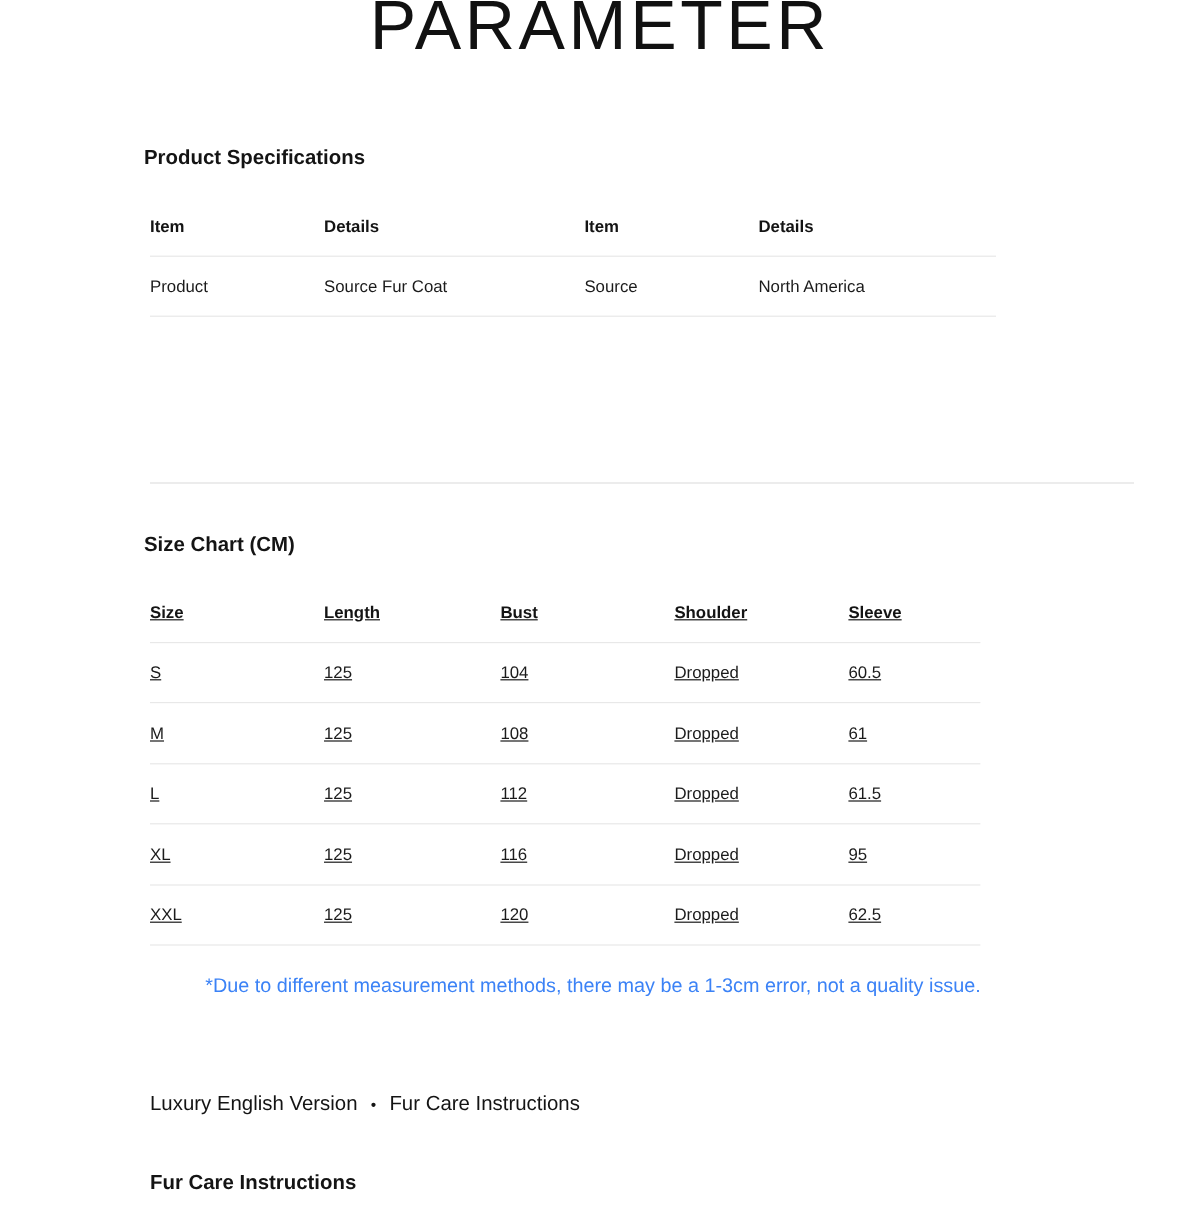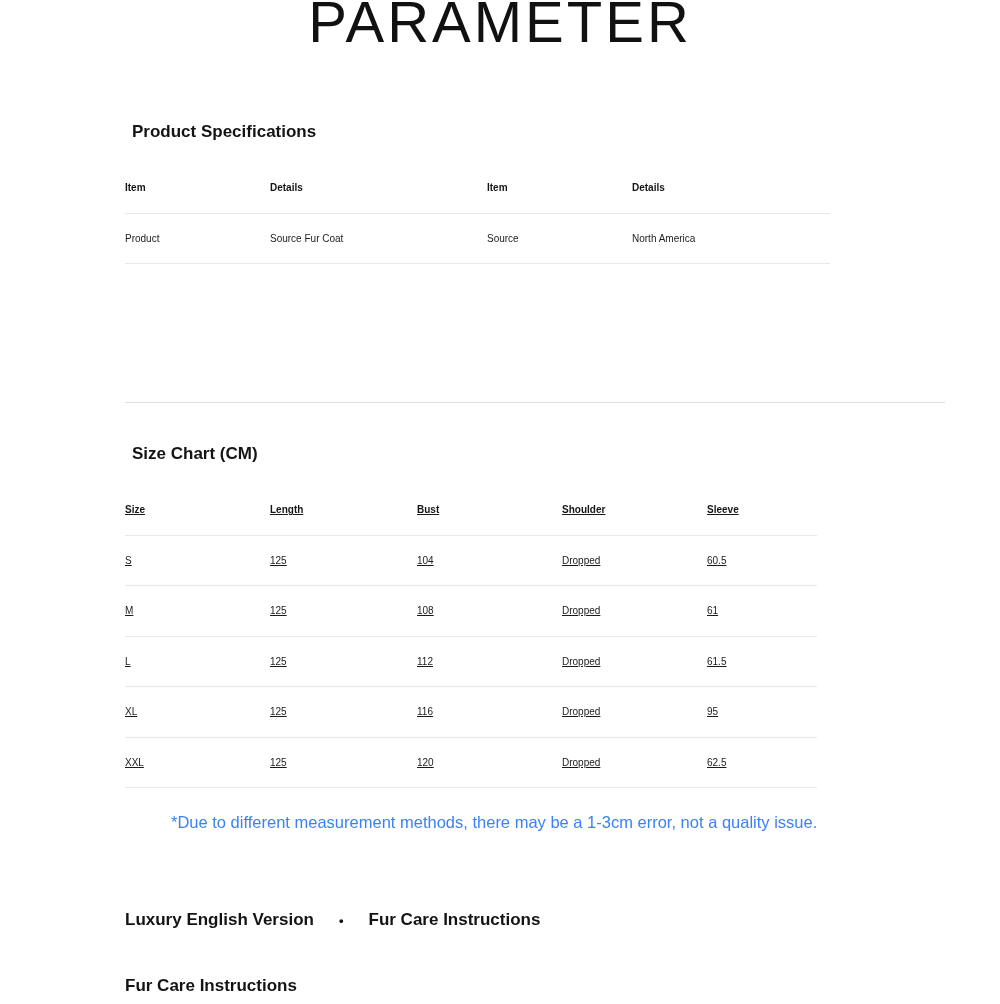--- a/index.html
+++ b/index.html
@@ -23,38 +23,38 @@
     text-align: center;
     font-size: 58px;
     font-weight: 400;
     letter-spacing: 3px;
     line-height: 1;
     color: #111111;
     white-space: nowrap;
   }
   .section-heading {
     position: absolute;
-    left: 132px;
+    left: 120px;
     font-size: 17px;
     font-weight: 700;
     color: #141414;
   }
   .spec-heading { top: 122px; }
   .size-heading { top: 444px; }
 
   .tbl { position: absolute; left: 125px; }
   .spec-table { top: 163px; width: 705px; }
   .size-table { top: 485px; width: 692px; text-decoration: underline; }
 
   .trow {
     display: grid;
     align-items: center;
     height: 50.5px;
     border-bottom: 1px solid #e8e8e8;
-    font-size: 10px;
+    font-size: 14px;
     font-weight: 400;
     color: #1b1b1b;
     white-space: nowrap;
   }
   .spec-table .trow { grid-template-columns: 145px 217px 145px 198px; }
   .size-table .trow { grid-template-columns: 145px 147px 145px 145px 110px; }
   .trow.head { font-weight: 600; color: #141414; }
 
   .section-divider {
     position: absolute;
@@ -73,23 +73,23 @@
     color: #3b82f6;
     white-space: nowrap;
     margin-left: 46px;
   }
   .footer-line1 {
     position: absolute;
     top: 910px;
     left: 125px;
     display: flex;
     align-items: center;
-    gap: 25px;
+    gap: 11px;
     font-size: 17px;
-    font-weight: 700;
+    font-weight: 400;
     color: #141414;
     white-space: nowrap;
   }
   .footer-line1 .bullet {
     font-size: 13px;
     line-height: 1;
   }
   .footer-heading {
     position: absolute;
     top: 976px;

